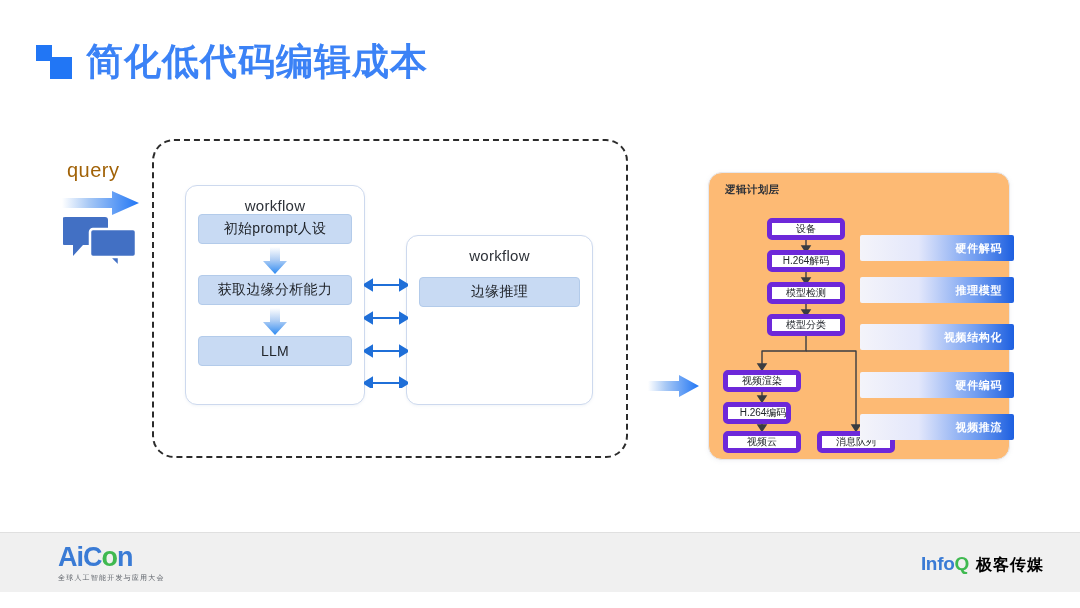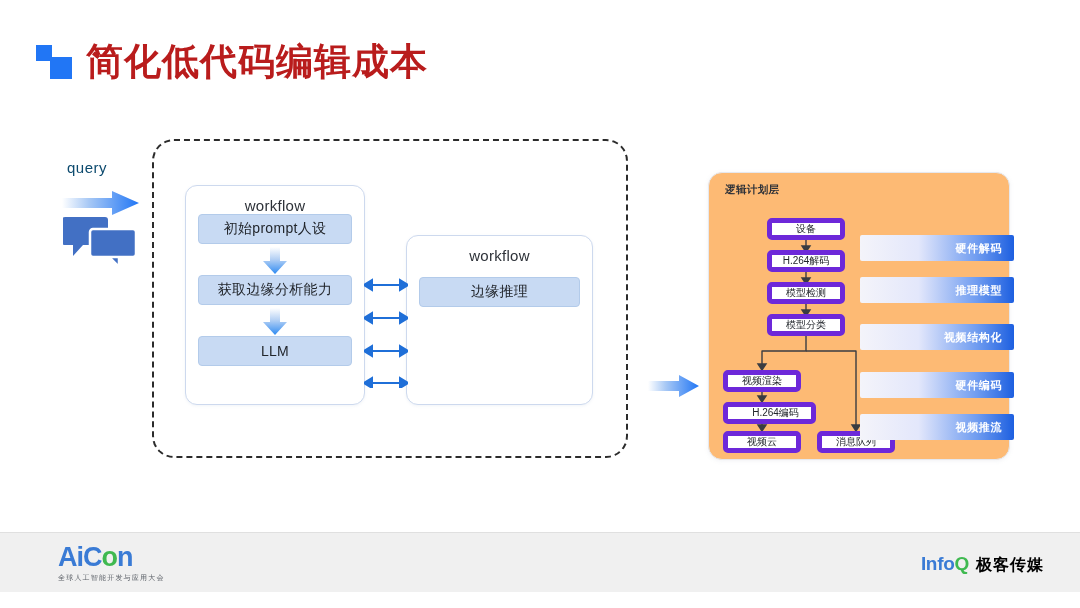--- a/index.html
+++ b/index.html
@@ -10,28 +10,28 @@
     overflow: hidden;
   }
   .slide { position: relative; width: 1080px; height: 608px; background: #fff; }
 
   
   .title-row { position: absolute; left: 36px; top: 40px; display: flex; align-items: center; }
   .logo-mark { position: relative; width: 36px; height: 38px; margin-right: 14px; }
   .logo-mark .sq1 { position: absolute; left: 0; top: 2px; width: 16px; height: 16px; background: #2176f5; }
   .logo-mark .sq2 { position: absolute; left: 14px; top: 14px; width: 22px; height: 22px; background: #2176f5; }
   .title-text {
-    font-size: 37px; font-weight: bold; color: #b91c1c; letter-spacing: 1px;
+    font-size: 37px; font-weight: bold; color: #3b82f6; letter-spacing: 1px;
     line-height: 44px; white-space: nowrap;
   }
 
   
   .query-label {
     position: absolute; left: 67px; top: 159px;
-    font-size: 15px; color: #0c4a6e; letter-spacing: .5px;
+    font-size: 20px; color: #a16207; letter-spacing: .5px;
   }
   .query-arrow { position: absolute; left: 62px; top: 190px; }
   .chat-icon { position: absolute; left: 63px; top: 215px; }
 
   
   .dashed-box {
     position: absolute; left: 152px; top: 139px; width: 476px; height: 319px;
     border: 2px dashed #2b2b2b; border-radius: 22px; background: transparent;
   }
 
@@ -224,21 +224,21 @@
         <line x1="53" y1="251" x2="53" y2="252"></line>
           <path d="M53 258 l-4 -6 h8 z"></path>
       </g>
     </svg>
 
     <div class="node" style="left:58px;  top:45px;  width:78px;">设备</div>
     <div class="node" style="left:58px;  top:77px;  width:78px;">H.264解码</div>
     <div class="node" style="left:58px;  top:109px; width:78px;">模型检测</div>
     <div class="node" style="left:58px;  top:141px; width:78px;">模型分类</div>
     <div class="node" style="left:14px;  top:197px; width:78px;">视频渲染</div>
-    <div class="node" style="left:14px;  top:229px; width:93px;padding-left:12px;">H.264编码</div>
+    <div class="node" style="left:14px;  top:229px; width:68px;padding-left:12px;">H.264编码</div>
     <div class="node" style="left:14px;  top:258px; width:78px;">视频云</div>
     <div class="node" style="left:108px; top:258px; width:78px;">消息队列</div>
   </div>
 
   <div class="grad-bar" style="left:860px; top:235px; width:154px;">硬件解码</div>
   <div class="grad-bar" style="left:860px; top:277px; width:154px;">推理模型</div>
   <div class="grad-bar" style="left:860px; top:324px; width:154px;">视频结构化</div>
   <div class="grad-bar" style="left:860px; top:372px; width:154px;">硬件编码</div>
   <div class="grad-bar" style="left:860px; top:414px; width:154px;">视频推流</div>
 

